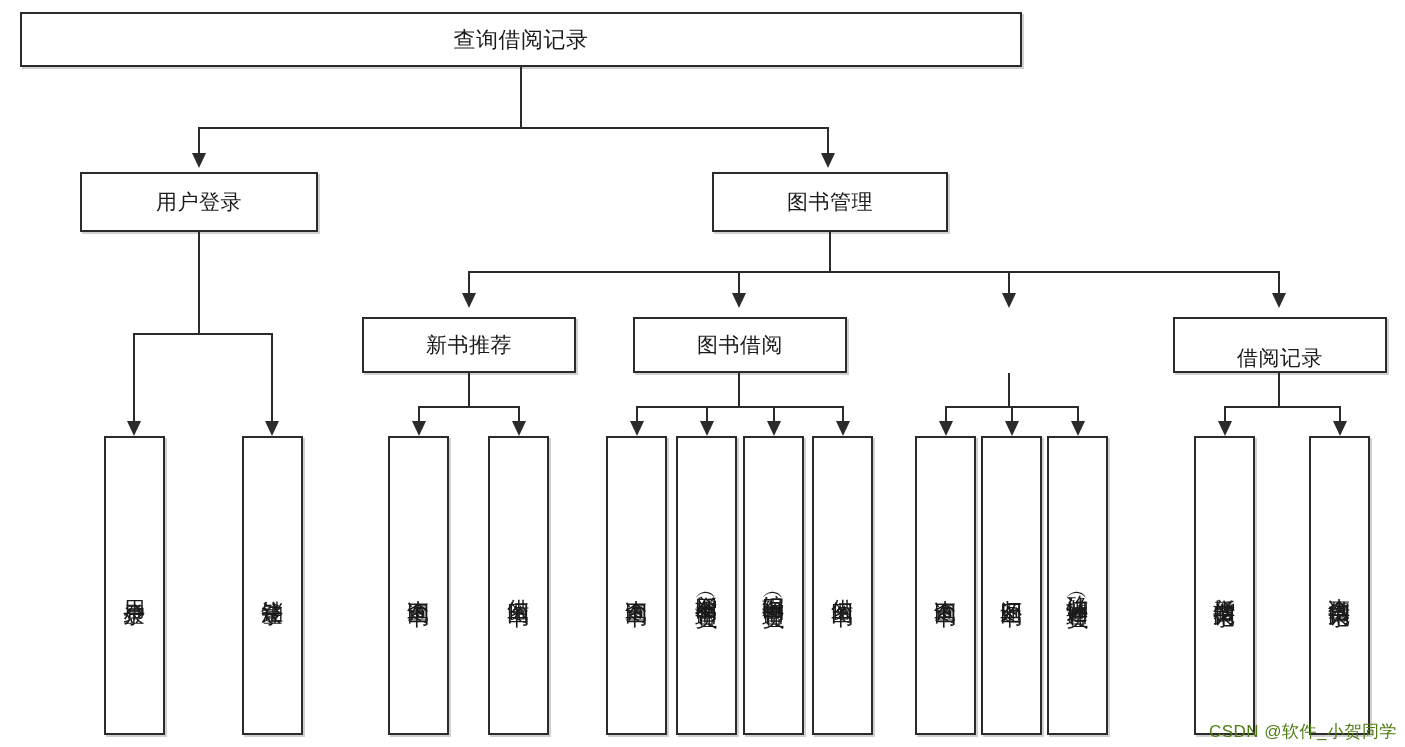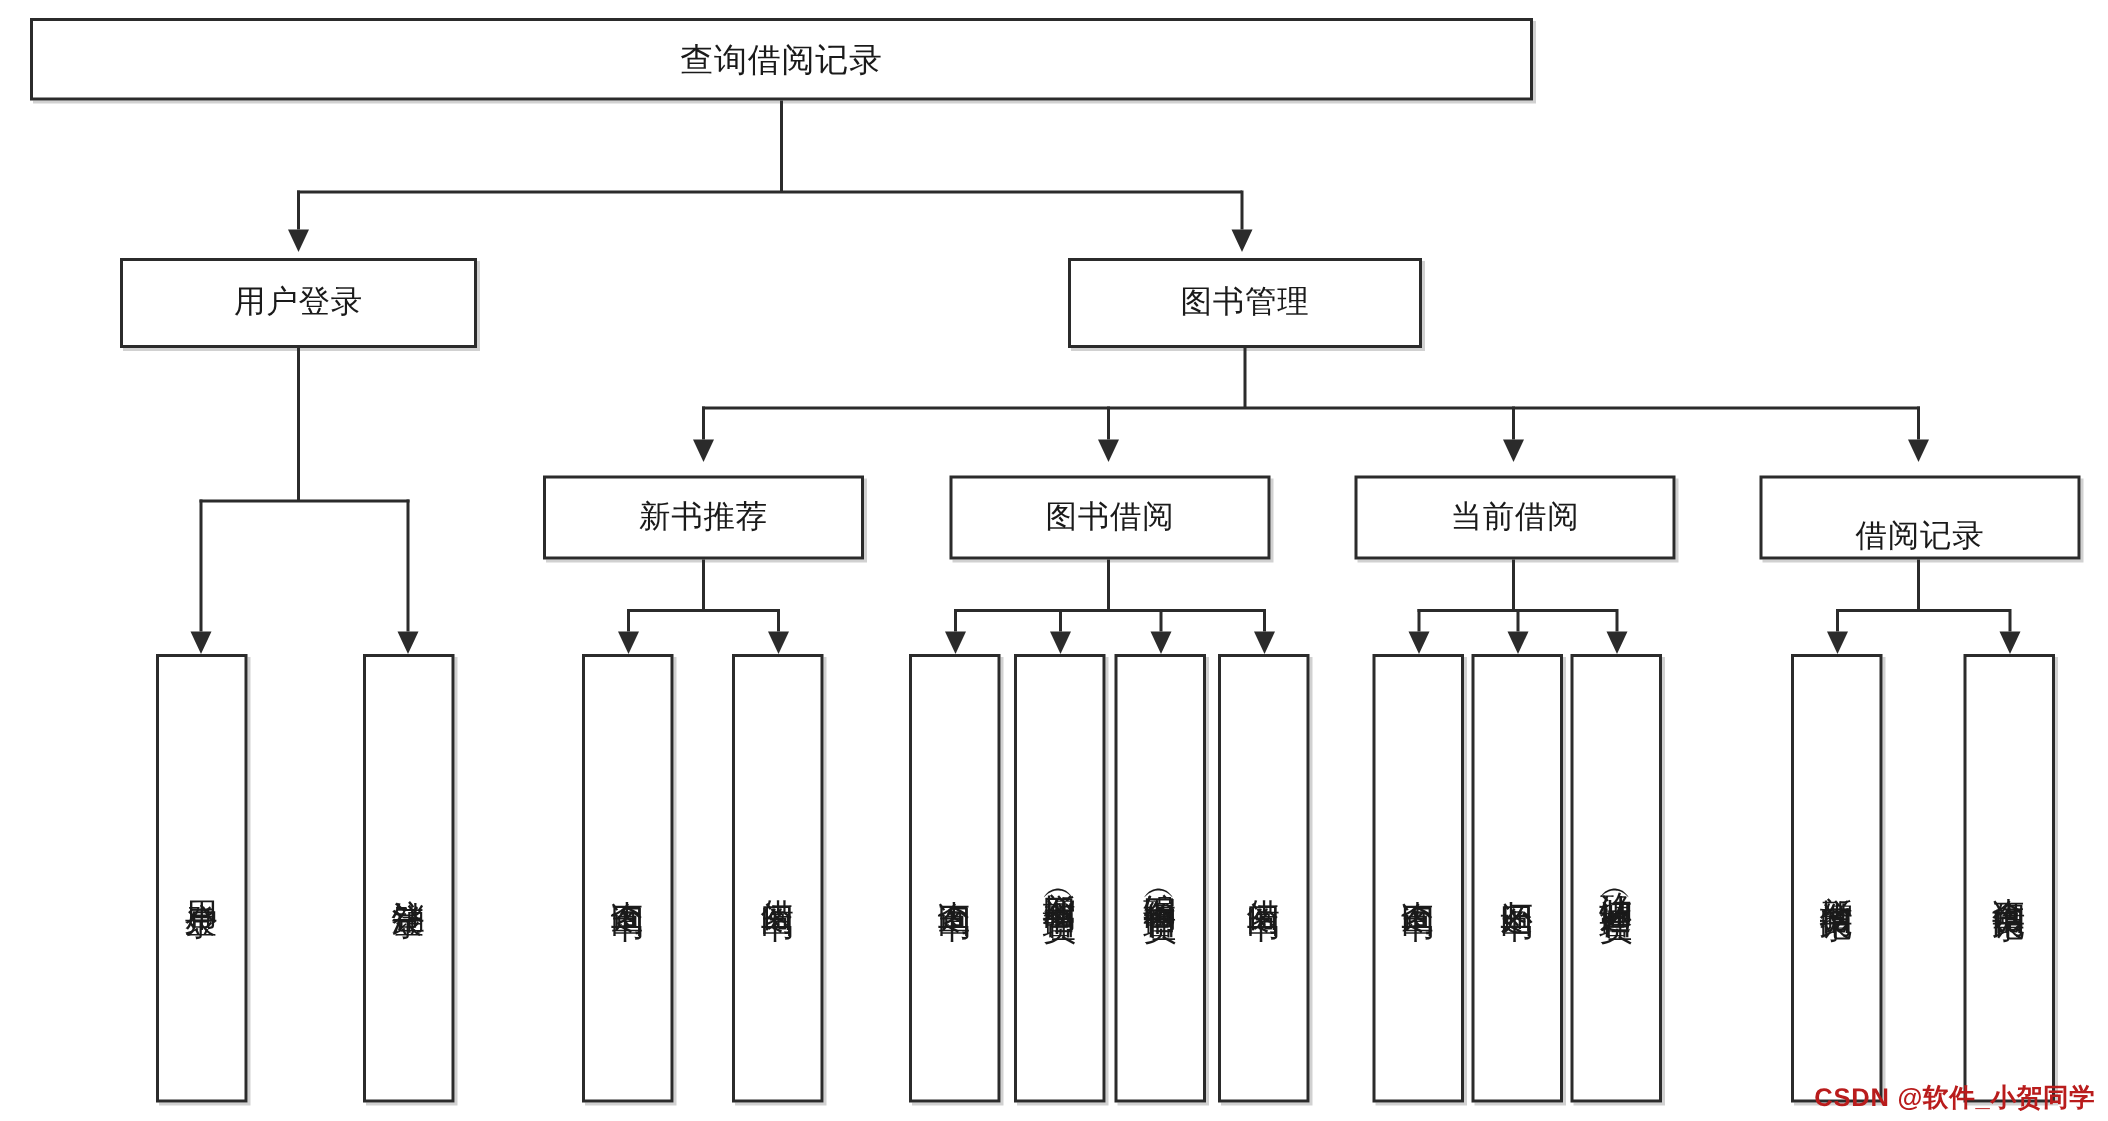--- a/index.html
+++ b/index.html
@@ -70,25 +70,24 @@
     border-left: 7px solid transparent;
     border-right: 7px solid transparent;
     border-top: 15px solid #2b2b2b;
   }
   
   #watermark {
     position: absolute;
     right: 8px;
     bottom: 4px;
     font-size: 17px;
-    color: #b91c1c;
+    color: #4d7c0f;
     letter-spacing: 0.5px;
     white-space: nowrap;
     user-select: none;
-    font-weight: bold;
   }
 </style>
 </head>
 <body>
 
 <div id="canvas">
 
   <div class="node horiz root" style="left:20px; top:12px; width:1002px; height:55px;">
     <span class="label">查询借阅记录</span>
   </div>
@@ -125,23 +124,20 @@
   <div class="arrow" style="left:1002px; top:293px;"></div>
   <div class="edge v" style="left:1278px; top:271px; height:22px;"></div>
   <div class="arrow" style="left:1272px; top:293px;"></div>
 
   <div class="node horiz" style="left:362px; top:317px; width:214px; height:56px;">
     <span class="label">新书推荐</span>
   </div>
   <div class="node horiz" style="left:633px; top:317px; width:214px; height:56px;">
     <span class="label">图书借阅</span>
   </div>
-  <div class="node horiz" style="left:903px; top:317px; width:214px; height:56px;">
-    <span class="label">当前借阅</span>
-  </div>
   <div class="node horiz" style="left:1173px; top:317px; width:214px; height:56px;align-items:flex-end;">
     <span class="label">借阅记录</span>
   </div>
 
   <div class="edge v" style="left:468px; top:373px; height:34px;"></div>
   <div class="edge h" style="left:418px; top:406px; width:102px;"></div>
   <div class="edge v" style="left:418px; top:406px; height:15px;"></div>
   <div class="arrow" style="left:412px; top:421px;"></div>
   <div class="edge v" style="left:518px; top:406px; height:15px;"></div>
   <div class="arrow" style="left:512px; top:421px;"></div>

